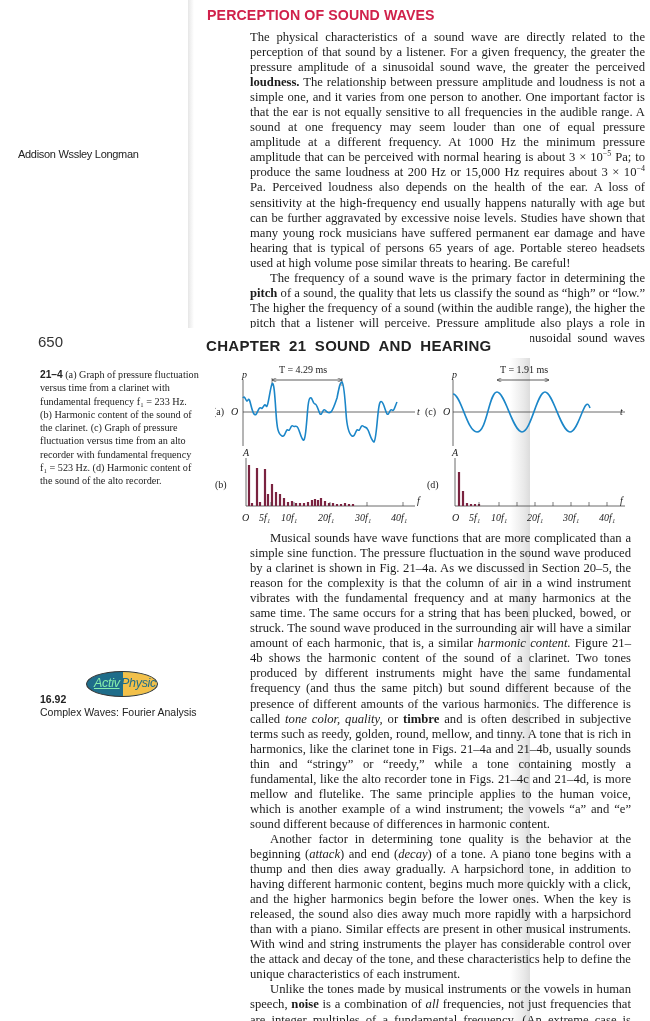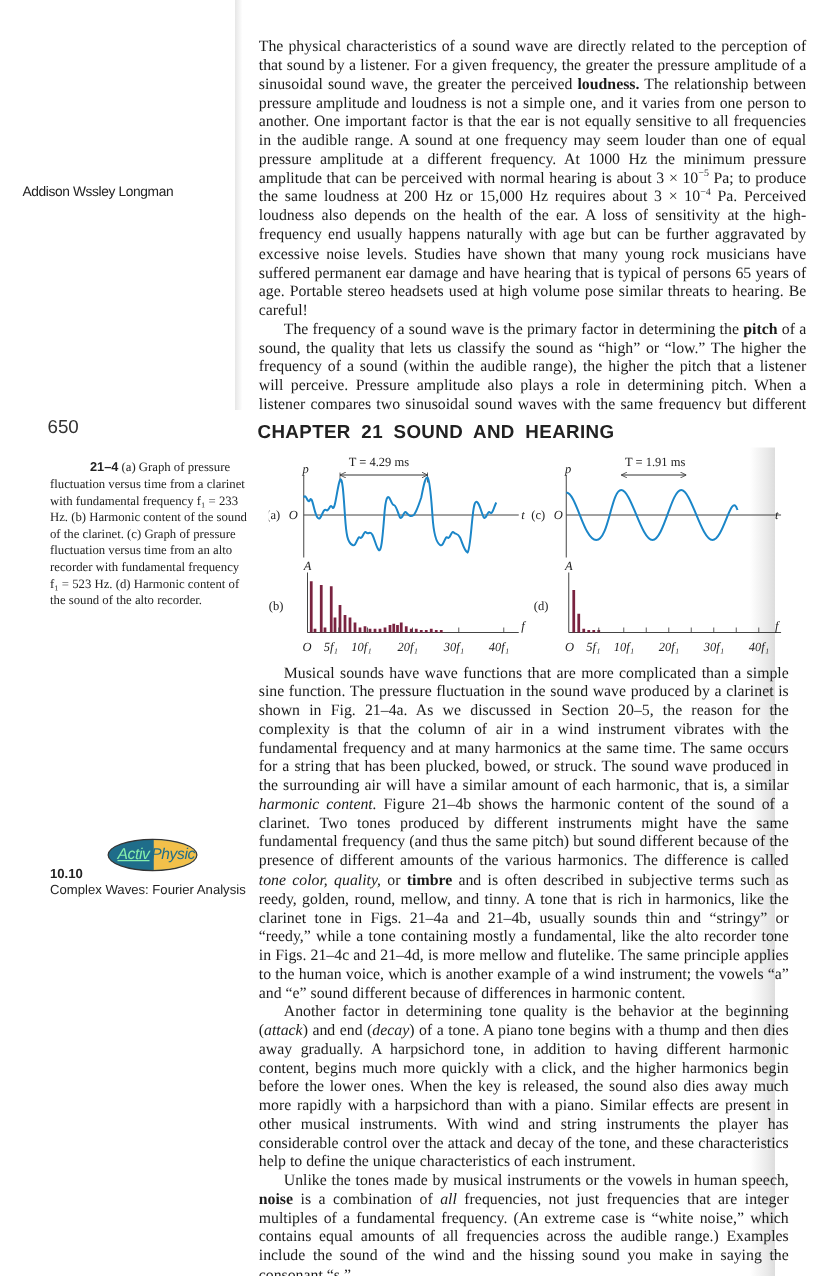--- a/index.html
+++ b/index.html
@@ -2,45 +2,45 @@
 <html><head>
 <meta charset="utf-8">
 <style>
   * { margin:0; padding:0; box-sizing:border-box; }
   html, body { width:650px; height:1021px; background:#ffffff; overflow:hidden; }
   body { position:relative; font-family:"Liberation Serif", serif; color:#1c1c1c; }
 
   .top-page { position:absolute; left:0; top:0; width:650px; height:328px; background:#ffffff; }
   .top-page .shade { position:absolute; left:188px; top:0; width:6px; height:328px;
     background:linear-gradient(to right, #e6e6e6, #ffffff); }
-  .bottom-page { position:absolute; left:0; top:328px; width:620px; height:693px; background:#ffffff; }
+  .bottom-page { position:absolute; left:0; top:328px; width:530px; height:693px; background:#ffffff; }
   .bottom-page .edge { position:absolute; right:0; top:30px; width:20px; height:663px;
     background:linear-gradient(to right, #ffffff, #e9e9e9 70%, #dcdcdc); }
 
   .section-heading { position:absolute; left:207px; top:7px; font-family:"Liberation Sans", sans-serif;
     font-weight:bold; font-size:14.2px; color:#d0214b; letter-spacing:0.1px; }
 
   .text-block { position:absolute; left:207px; width:438px; font-size:12.65px; line-height:15.05px;
     text-align:justify; }
-  .text-block p { text-indent:0; }
+  .text-block p { text-indent:0;margin-left:43px; }
   .text-block p.indent { text-indent:20px; }
   .text-block b { font-weight:bold; }
   .text-block i { font-style:italic; }
   sup { font-size:8px; vertical-align:5px; line-height:0; }
 
   .margin-note { position:absolute; left:18px; top:148px; font-family:"Liberation Sans", sans-serif;
     font-size:11px; color:#222; letter-spacing:-0.3px; }
 
   .page-number { position:absolute; left:38px; top:5px; font-family:"Liberation Sans", sans-serif;
     font-size:15px; color:#333; }
   .running-head { position:absolute; left:206px; top:9px; font-family:"Liberation Sans", sans-serif;
     font-weight:bold; font-size:15px; color:#222; letter-spacing:0.3px; word-spacing:4px; }
 
   .caption { position:absolute; left:40px; top:40px; width:160px; font-size:10.2px; line-height:13.3px; color:#222; }
-  .caption .fig-num { font-family:"Liberation Sans", sans-serif; font-weight:bold; font-size:10.2px;margin-left:32px; }
+  .caption .fig-num { font-family:"Liberation Sans", sans-serif; font-weight:bold; font-size:10.2px; }
 
   .figure { position:absolute; left:215px; top:30px; width:410px; height:175px; }
   .figure svg { position:absolute; left:0; top:0; }
 
   .activ { position:absolute; left:40px; top:335px; width:170px; height:60px; }
   .activ .logo { position:absolute; left:46px; top:8px; width:72px; height:26px; border:1.5px solid #333;
     border-radius:50%; overflow:hidden; background:#1f6d8a; }
   .activ .logo .right { position:absolute; left:36px; top:0; width:40px; height:26px; background:#f2c04a; }
   .activ .logo .t1 { position:absolute; left:7px; top:4px; font-family:"Liberation Sans", sans-serif;
     font-style:italic; font-size:12.5px; color:#86efac; letter-spacing:-0.3px;text-decoration:underline; }
@@ -52,20 +52,21 @@
     color:#222; white-space:nowrap;text-align:right; }
 
   .graph-label { font-family:"Liberation Serif", serif; font-size:10px; fill:#222; }
   .graph-ital { font-family:"Liberation Serif", serif; font-style:italic; font-size:10px; fill:#222; }
 </style>
 </head>
 <body>
 
 <div class="top-page">
   <div class="shade"></div>
+  <div class="section-heading">PERCEPTION OF SOUND WAVES</div>
   <div class="margin-note">Addison Wssley Longman</div>
   <div class="text-block" id="top-text" style="top:30px;">
       <p><span>The physical characteristics of a sound wave are directly related to the perception of that sound by a listener. For a given frequency, the greater the pressure amplitude of a sinusoidal sound wave, the greater the perceived </span><b>loudness.</b><span> The relationship between pressure amplitude and loudness is not a simple one, and it varies from one person to another. One important factor is that the ear is not equally sensitive to all frequencies in the audible range. A sound at one frequency may seem louder than one of equal pressure amplitude at a different frequency. At 1000 Hz the minimum pressure amplitude that can be perceived with normal hearing is about 3 × 10</span><sup>−5</sup><span> Pa; to produce the same loudness at 200 Hz or 15,000 Hz requires about 3 × 10</span><sup>−4</sup><span> Pa. Perceived loudness also depends on the health of the ear. A loss of sensitivity at the high-frequency end usually happens naturally with age but can be further aggravated by excessive noise levels. Studies have shown that many young rock musicians have suffered permanent ear damage and have hearing that is typical of persons 65 years of age. Portable stereo headsets used at high volume pose similar threats to hearing. Be careful!</span></p>
       <p class="indent"><span>The frequency of a sound wave is the primary factor in determining the </span><b>pitch</b><span> of a sound, the quality that lets us classify the sound as “high” or “low.” The higher the frequency of a sound (within the audible range), the higher the pitch that a listener will perceive. Pressure amplitude also plays a role in determining pitch. When a listener compares two sinusoidal sound waves with the same frequency but different pressure</span></p>
     </div>
 </div>
 
 <div class="bottom-page">
   <div class="edge"></div>
   <div class="page-number">650</div>
@@ -196,21 +197,21 @@
       </g>
     </svg>
   </div>
 
   <div class="activ">
     <div class="logo">
       <div class="right"></div>
       <span class="t1">Activ</span>
       <span class="t2">Physics</span>
     </div>
-    <div class="num">10.10</div>
+    <div class="num">16.92</div>
     <div class="sub">Complex Waves: Fourier Analysis</div>
   </div>
 
   <div class="text-block" id="bottom-text" style="top:203px; width:424px;">
       <p class="indent"><span>Musical sounds have wave functions that are more complicated than a simple sine function. The pressure fluctuation in the sound wave produced by a clarinet is shown in Fig. 21–4a. As we discussed in Section 20–5, the reason for the complexity is that the column of air in a wind instrument vibrates with the fundamental frequency and at many harmonics at the same time. The same occurs for a string that has been plucked, bowed, or struck. The sound wave produced in the surrounding air will have a similar amount of each harmonic, that is, a similar </span><i>harmonic content.</i><span> Figure 21–4b shows the harmonic content of the sound of a clarinet. Two tones produced by different instruments might have the same fundamental frequency (and thus the same pitch) but sound different because of the presence of different amounts of the various harmonics. The difference is called </span><i>tone color, quality,</i><span> or </span><b>timbre</b><span> and is often described in subjective terms such as reedy, golden, round, mellow, and tinny. A tone that is rich in harmonics, like the clarinet tone in Figs. 21–4a and 21–4b, usually sounds thin and “stringy” or “reedy,” while a tone containing mostly a fundamental, like the alto recorder tone in Figs. 21–4c and 21–4d, is more mellow and flutelike. The same principle applies to the human voice, which is another example of a wind instrument; the vowels “a” and “e” sound different because of differences in harmonic content.</span></p>
       <p class="indent"><span>Another factor in determining tone quality is the behavior at the beginning (</span><i>attack</i><span>) and end (</span><i>decay</i><span>) of a tone. A piano tone begins with a thump and then dies away gradually. A harpsichord tone, in addition to having different harmonic content, begins much more quickly with a click, and the higher harmonics begin before the lower ones. When the key is released, the sound also dies away much more rapidly with a harpsichord than with a piano. Similar effects are present in other musical instruments. With wind and string instruments the player has considerable control over the attack and decay of the tone, and these characteristics help to define the unique characteristics of each instrument.</span></p>
       <p class="indent"><span>Unlike the tones made by musical instruments or the vowels in human speech, </span><b>noise</b><span> is a combination of </span><i>all</i><span> frequencies, not just frequencies that are integer multiples of a fundamental frequency. (An extreme case is “white noise,” which contains equal amounts of all frequencies across the audible range.) Examples include the sound of the wind and the hissing sound you make in saying the consonant “s.”</span></p>
     </div>
 </div>
 

